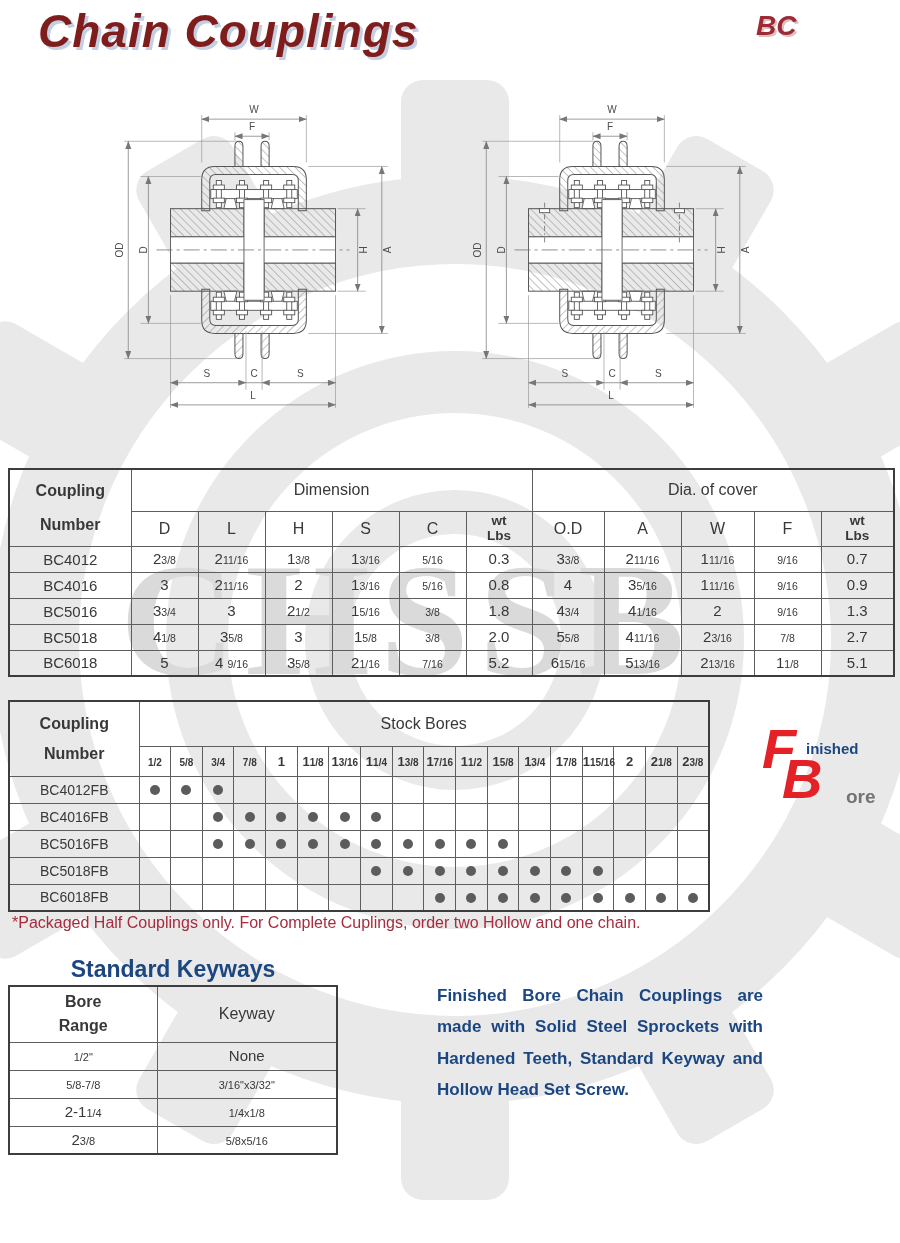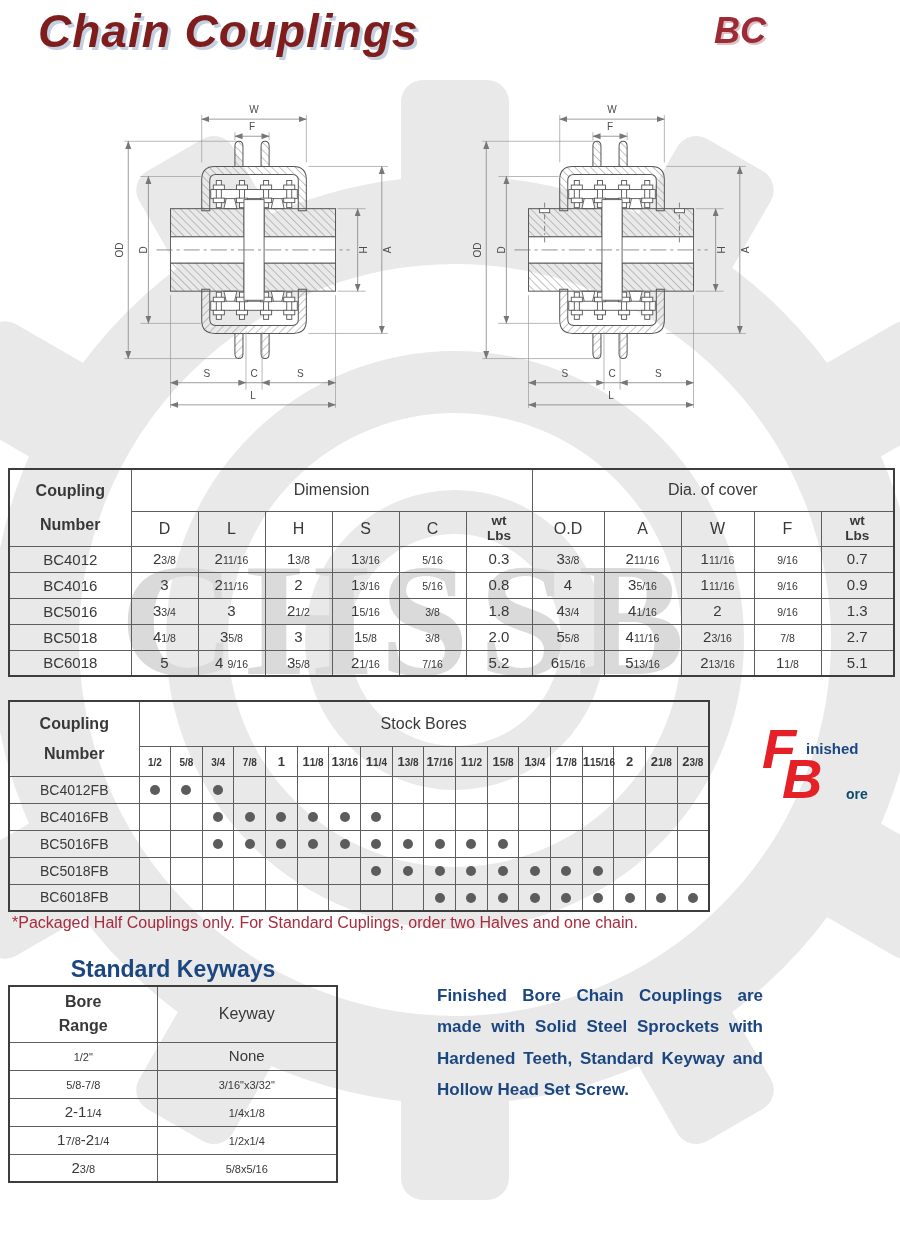--- a/index.html
+++ b/index.html
@@ -10,21 +10,21 @@
   .wm-layer{position:absolute;inset:0;z-index:0;pointer-events:none;}
   .wm-gear{position:absolute;left:0;top:0;}
   .wm-text{position:absolute;left:120px;top:540px;font-family:"Liberation Serif",serif;
            font-weight:bold;font-size:160px;letter-spacing:10px;color:#dadada;line-height:1;}
 
   .content{position:relative;z-index:1;}
 
   
   #title{position:absolute;left:38px;top:4px;font-size:46px;font-weight:bold;font-style:italic;
          color:#7f1d1d;letter-spacing:1px;text-shadow:3px 3px 0 #c3cfe2;}
-  #code{position:absolute;left:714px;top:10px;font-size:36px;font-weight:bold;font-style:italic;
+  #code{position:absolute;left:756px;top:10px;font-size:28px;font-weight:bold;font-style:italic;
         color:#9c2b35;text-shadow:2px 2px 0 #dcc0c4;}
 
   
   .diagram-holder{position:absolute;width:302px;height:332px;}
   #diagram-left{left:98px;top:96px;}
   #diagram-right{left:456px;top:96px;}
   .dwf{fill:#ffffff;stroke:#565656;stroke-width:.9;}
   .hat{fill:url(#hatch);stroke:#565656;stroke-width:1;}
   .ext{stroke:#9a9a9a;stroke-width:.7;}
   .dim{stroke:#858585;stroke-width:.8;}
@@ -66,21 +66,21 @@
   #key-table tbody tr{height:28px;}
   #key-table .fr{font-size:11px;}
   #key-table .two-line div + div{margin-top:6px;}
 
   
   #fb-logo{position:absolute;left:750px;top:722px;width:150px;height:95px;}
   #fb-logo span{position:absolute;display:block;}
   .fb-f{left:12px;top:-6px;font-size:56px;font-weight:bold;font-style:italic;color:#e52128;}
   .fb-inished{left:56px;top:18px;font-size:15px;font-weight:bold;color:#1b4680;}
   .fb-b{left:32px;top:24px;font-size:56px;font-weight:bold;font-style:italic;color:#e52128;}
-  .fb-ore{left:96px;top:64px;font-size:14px;font-weight:bold;color:#0c4a6e;}
+  .fb-ore{left:96px;top:64px;font-size:19px;font-weight:bold;color:#737373;}
 
   
   #note{position:absolute;left:12px;top:914px;font-size:16px;color:#a62c3e;}
   #keyways-heading{position:absolute;left:8px;top:956px;width:330px;text-align:center;
                    font-size:23px;font-weight:bold;color:#1b4680;}
   #description{position:absolute;left:437px;top:980px;width:326px;font-size:17px;font-weight:bold;
                color:#1b4680;line-height:1.85;text-align:justify;}
 </style>
 </head>
 <body>
@@ -589,21 +589,21 @@
         </tbody>
     </table>
 
     <div id="fb-logo">
       <span class="fb-f">F</span>
       <span class="fb-inished">inished</span>
       <span class="fb-b">B</span>
       <span class="fb-ore">ore</span>
     </div>
 
-    <div id="note">*Packaged Half Couplings only. For Standard Cuplings, order two Halves and one chain.</div>
+    <div id="note">*Packaged Half Couplings only. For Complete Cuplings, order two Hollow and one chain.</div>
 
     <div id="keyways-heading">Standard Keyways</div>
 
     <table id="key-table">
       <colgroup>
           <col style="width:148px">
           <col style="width:180px">
         </colgroup>
       <thead>
         <tr>
@@ -621,24 +621,20 @@
           </tr>
           <tr>
             <td><span class="fr">5/8-7/8</span></td>
             <td><span class="fr">3/16"x3/32"</span></td>
           </tr>
           <tr>
             <td><span class="wh">2-1</span><span class="fr">1/4</span></td>
             <td><span class="fr">1/4x1/8</span></td>
           </tr>
           <tr>
-            <td><span class="wh">1</span><span class="fr">7/8</span><span class="wh">-2</span><span class="fr">1/4</span></td>
-            <td><span class="fr">1/2x1/4</span></td>
-          </tr>
-          <tr>
             <td><span class="wh">2</span><span class="fr">3/8</span></td>
             <td><span class="fr">5/8x5/16</span></td>
           </tr>
         </tbody>
     </table>
 
     <div id="description">Finished Bore Chain Couplings are made with Solid Steel Sprockets with Hardened Teeth, Standard Keyway and Hollow Head Set Screw.</div>
   </div>
 </div>
 

